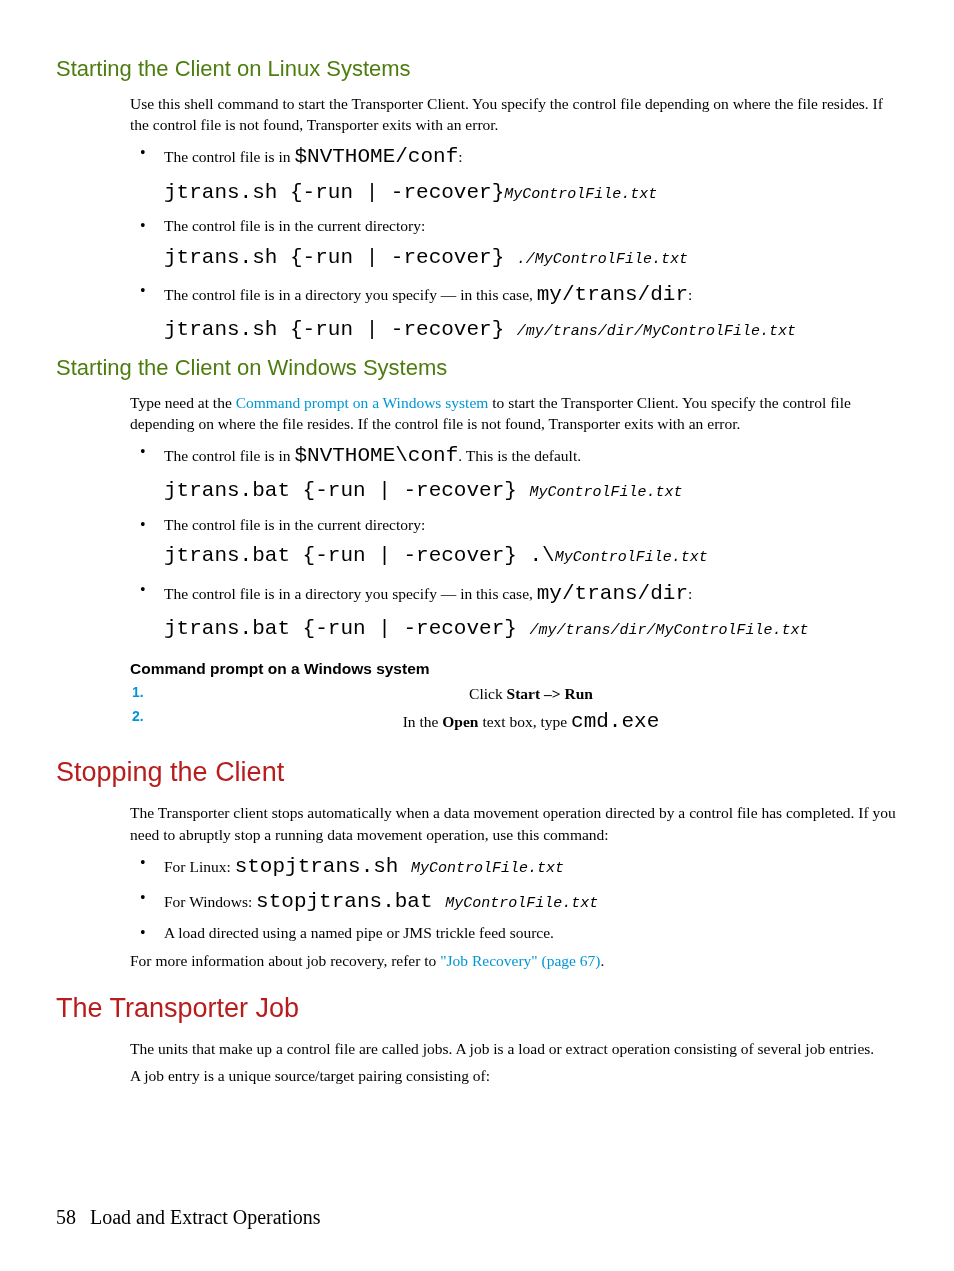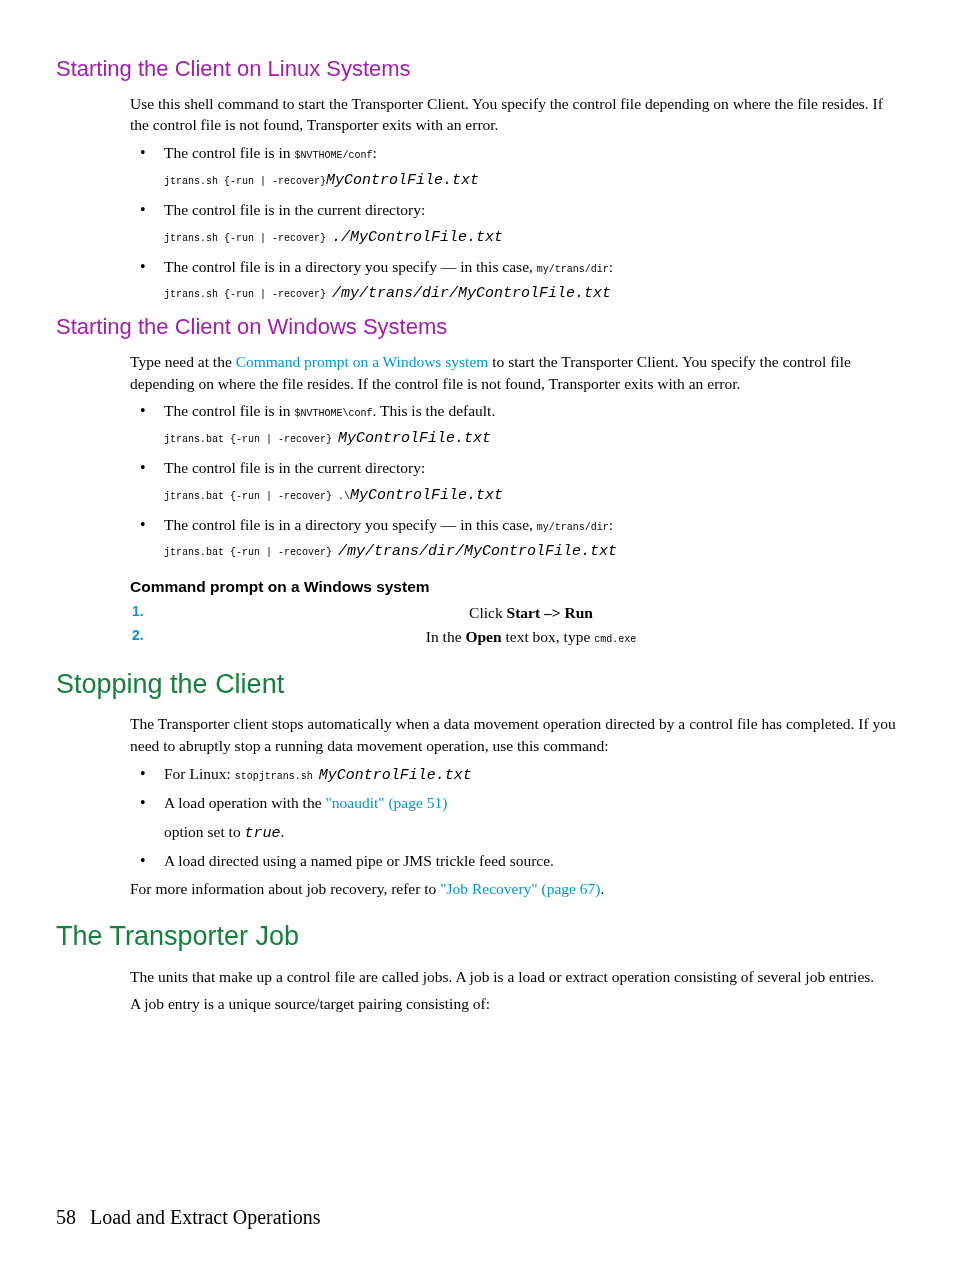--- a/index.html
+++ b/index.html
@@ -10,28 +10,28 @@
     background: #fff;
     margin: 0;
     padding: 46px 56px 40px 56px;
     width: 954px;
     box-sizing: border-box;
   }
   .h3 {
     font-family: 'Segoe UI Light', 'Helvetica Neue', Arial, sans-serif;
     font-weight: 300;
     font-size: 22px;
-    color: #a21caf;
+    color: #4d7c0f;
     margin: 8px 0 8px 0;
   }
   .h2 {
     font-family: 'Segoe UI Light', 'Helvetica Neue', Arial, sans-serif;
     font-weight: 300;
     font-size: 27px;
-    color: #15803d;
+    color: #b91c1c;
     margin: 18px 0 10px 0;
   }
   .h4 {
     font-family: Arial, 'Helvetica Neue', sans-serif;
     font-weight: bold;
     font-size: 15.5px;
     color: #000;
     margin: 14px 0 4px 0;
   }
   .body-block {
@@ -74,21 +74,21 @@
     position: absolute;
     left: 2px;
     top: 0;
     font-family: Arial, sans-serif;
     font-weight: bold;
     color: #0096D6;
     font-size: 14px;
   }
   .code {
     font-family: 'Courier New', monospace;
-    font-size: 10px;
+    font-size: 21px;
   }
   .codei {
     font-family: 'Courier New', monospace;
     font-style: italic;
     font-size: 15px;
   }
   .codeline {
     font-family: 'Courier New', monospace;
     font-size: 15px;
     margin: 6px 0 8px 0;
@@ -155,26 +155,25 @@
   </ol>
 </div>
 
 <div class="h2">Stopping the Client</div>
 <div class="body-block">
   <p>The Transporter client stops automatically when a data movement operation directed by a control file has completed. If you need to abruptly stop a running data movement operation, use this command:</p>
   <ul class="bullets">
     <li>
       <span>For Linux: </span><span class="code">stopjtrans.sh </span><span class="codei">MyControlFile.txt</span>
     </li>
+    <li>
+      <span>For Windows: </span><span class="code">stopjtrans.bat </span><span class="codei">MyControlFile.txt</span>
+    </li>
   </ul>
   <ul class="bullets">
-    <li>
-      <span>A load operation with the </span><span class="link">"noaudit" (page 51)</span>
-      <div style="margin-top:8px"><span>option set to </span><span class="codei">true</span><span>.</span></div>
-    </li>
     <li><span>A load directed using a named pipe or JMS trickle feed source.</span></li>
   </ul>
   <p>
     <span>For more information about job recovery, refer to </span><span class="link">"Job Recovery" (page 67)</span><span>.</span>
   </p>
 </div>
 
 <div class="h2">The Transporter Job</div>
 <div class="body-block">
   <p>The units that make up a control file are called jobs. A job is a load or extract operation consisting of several job entries.</p>

